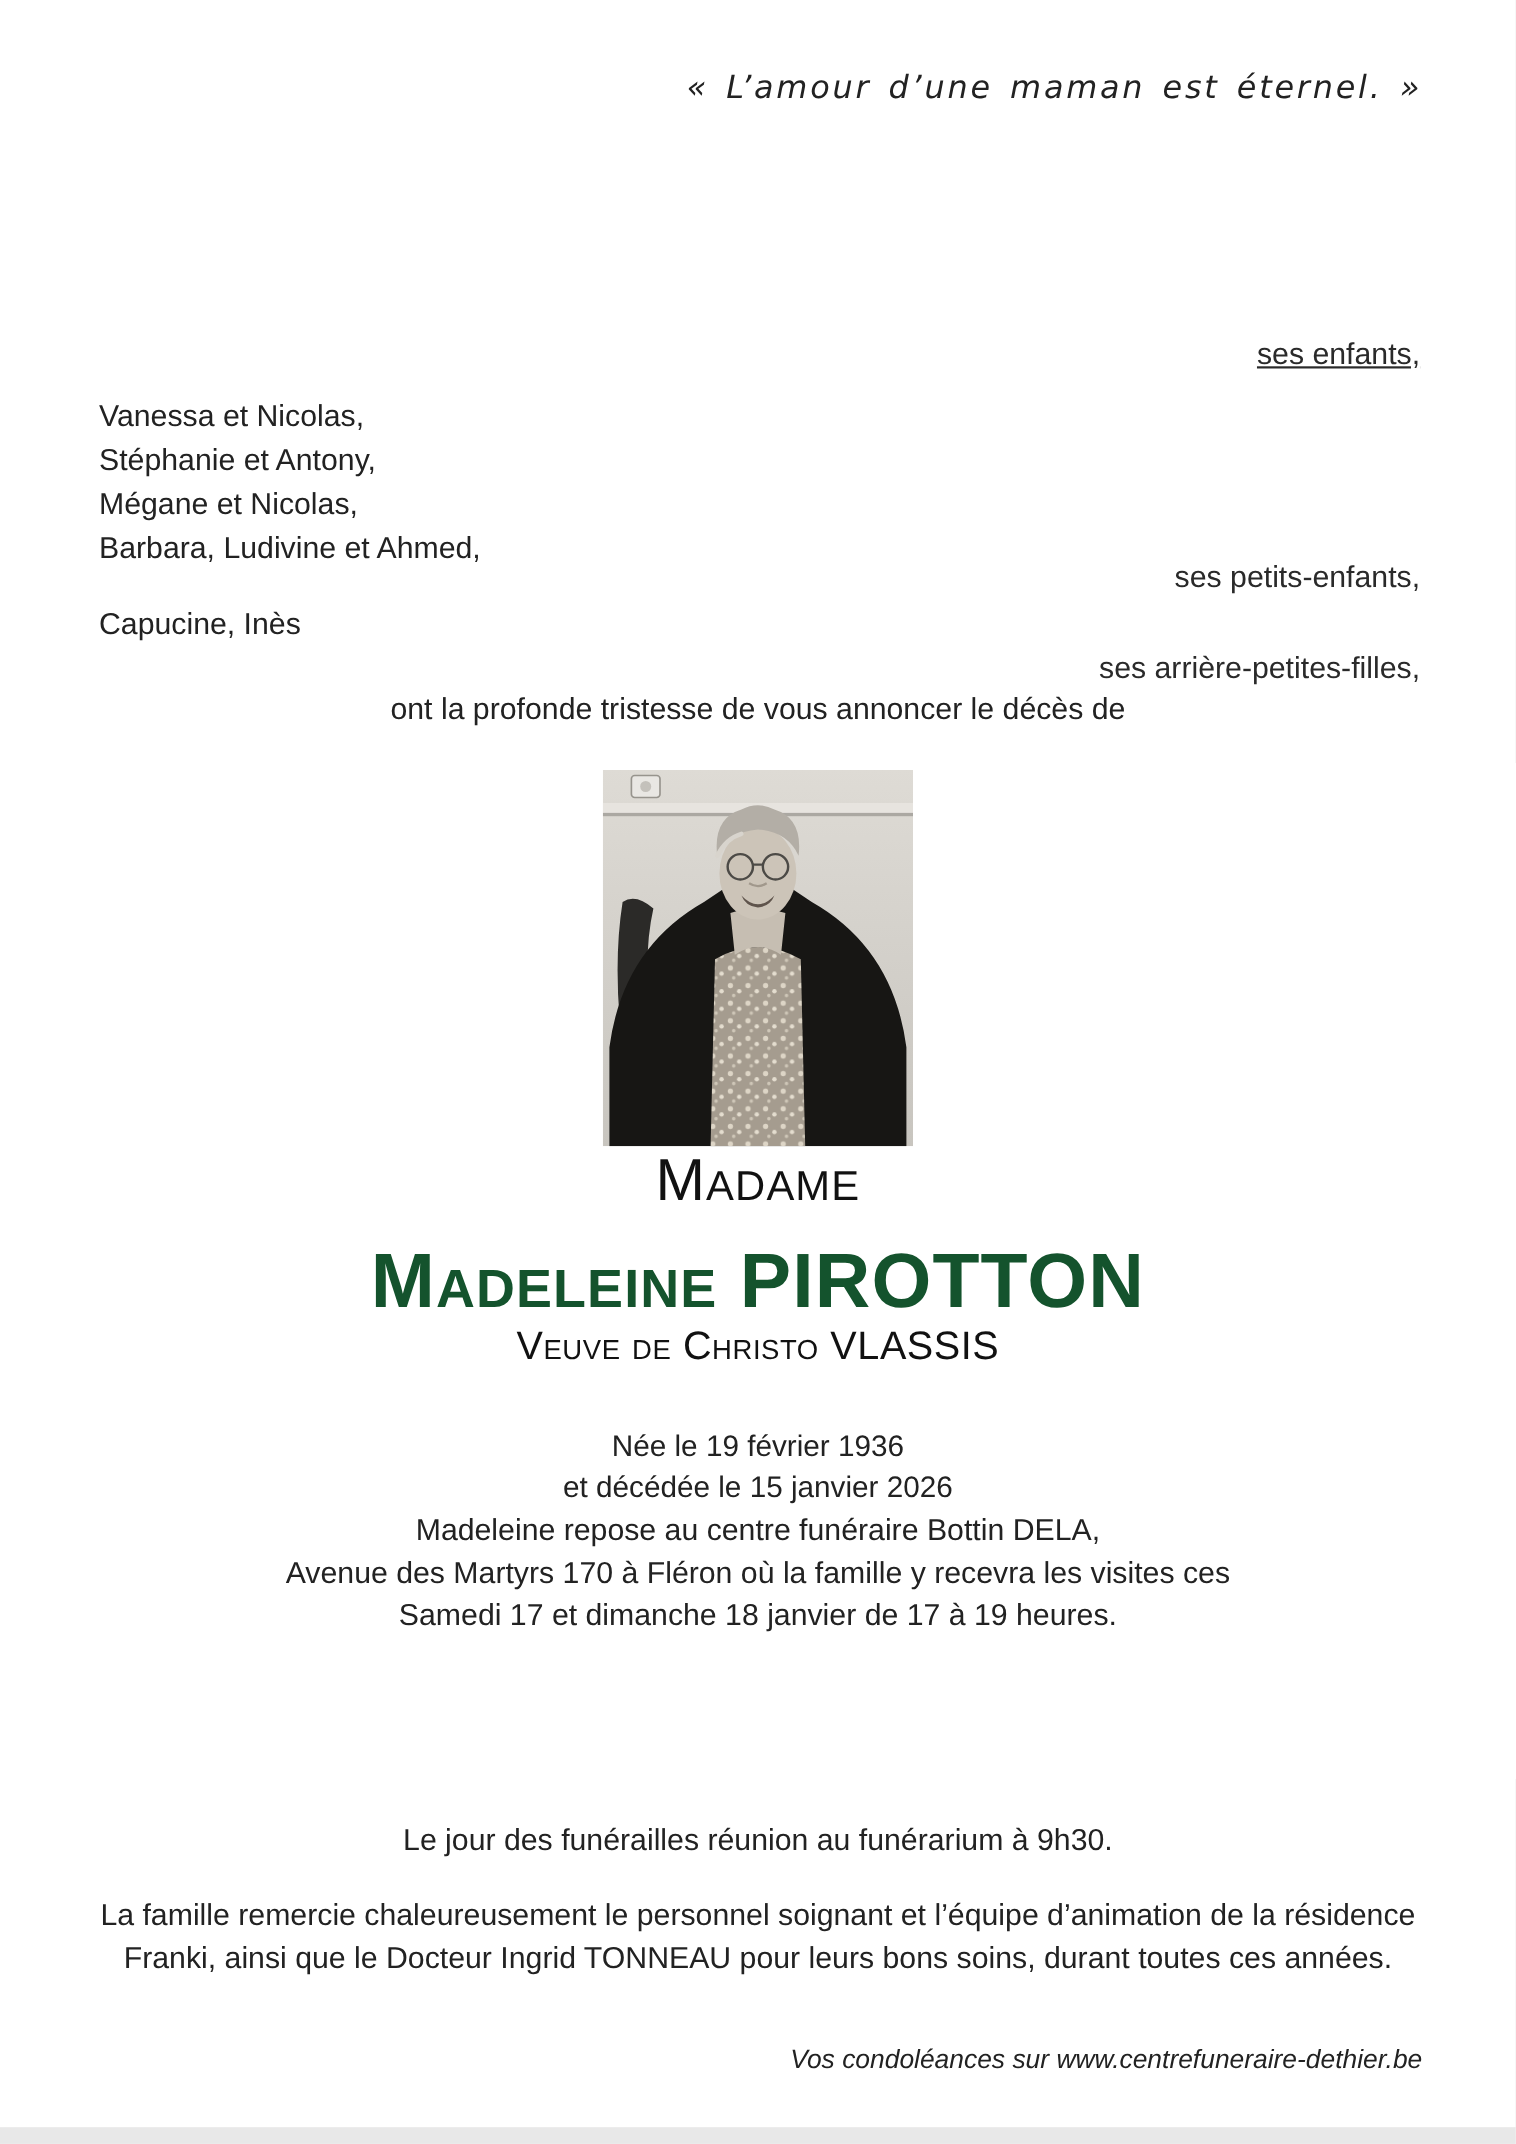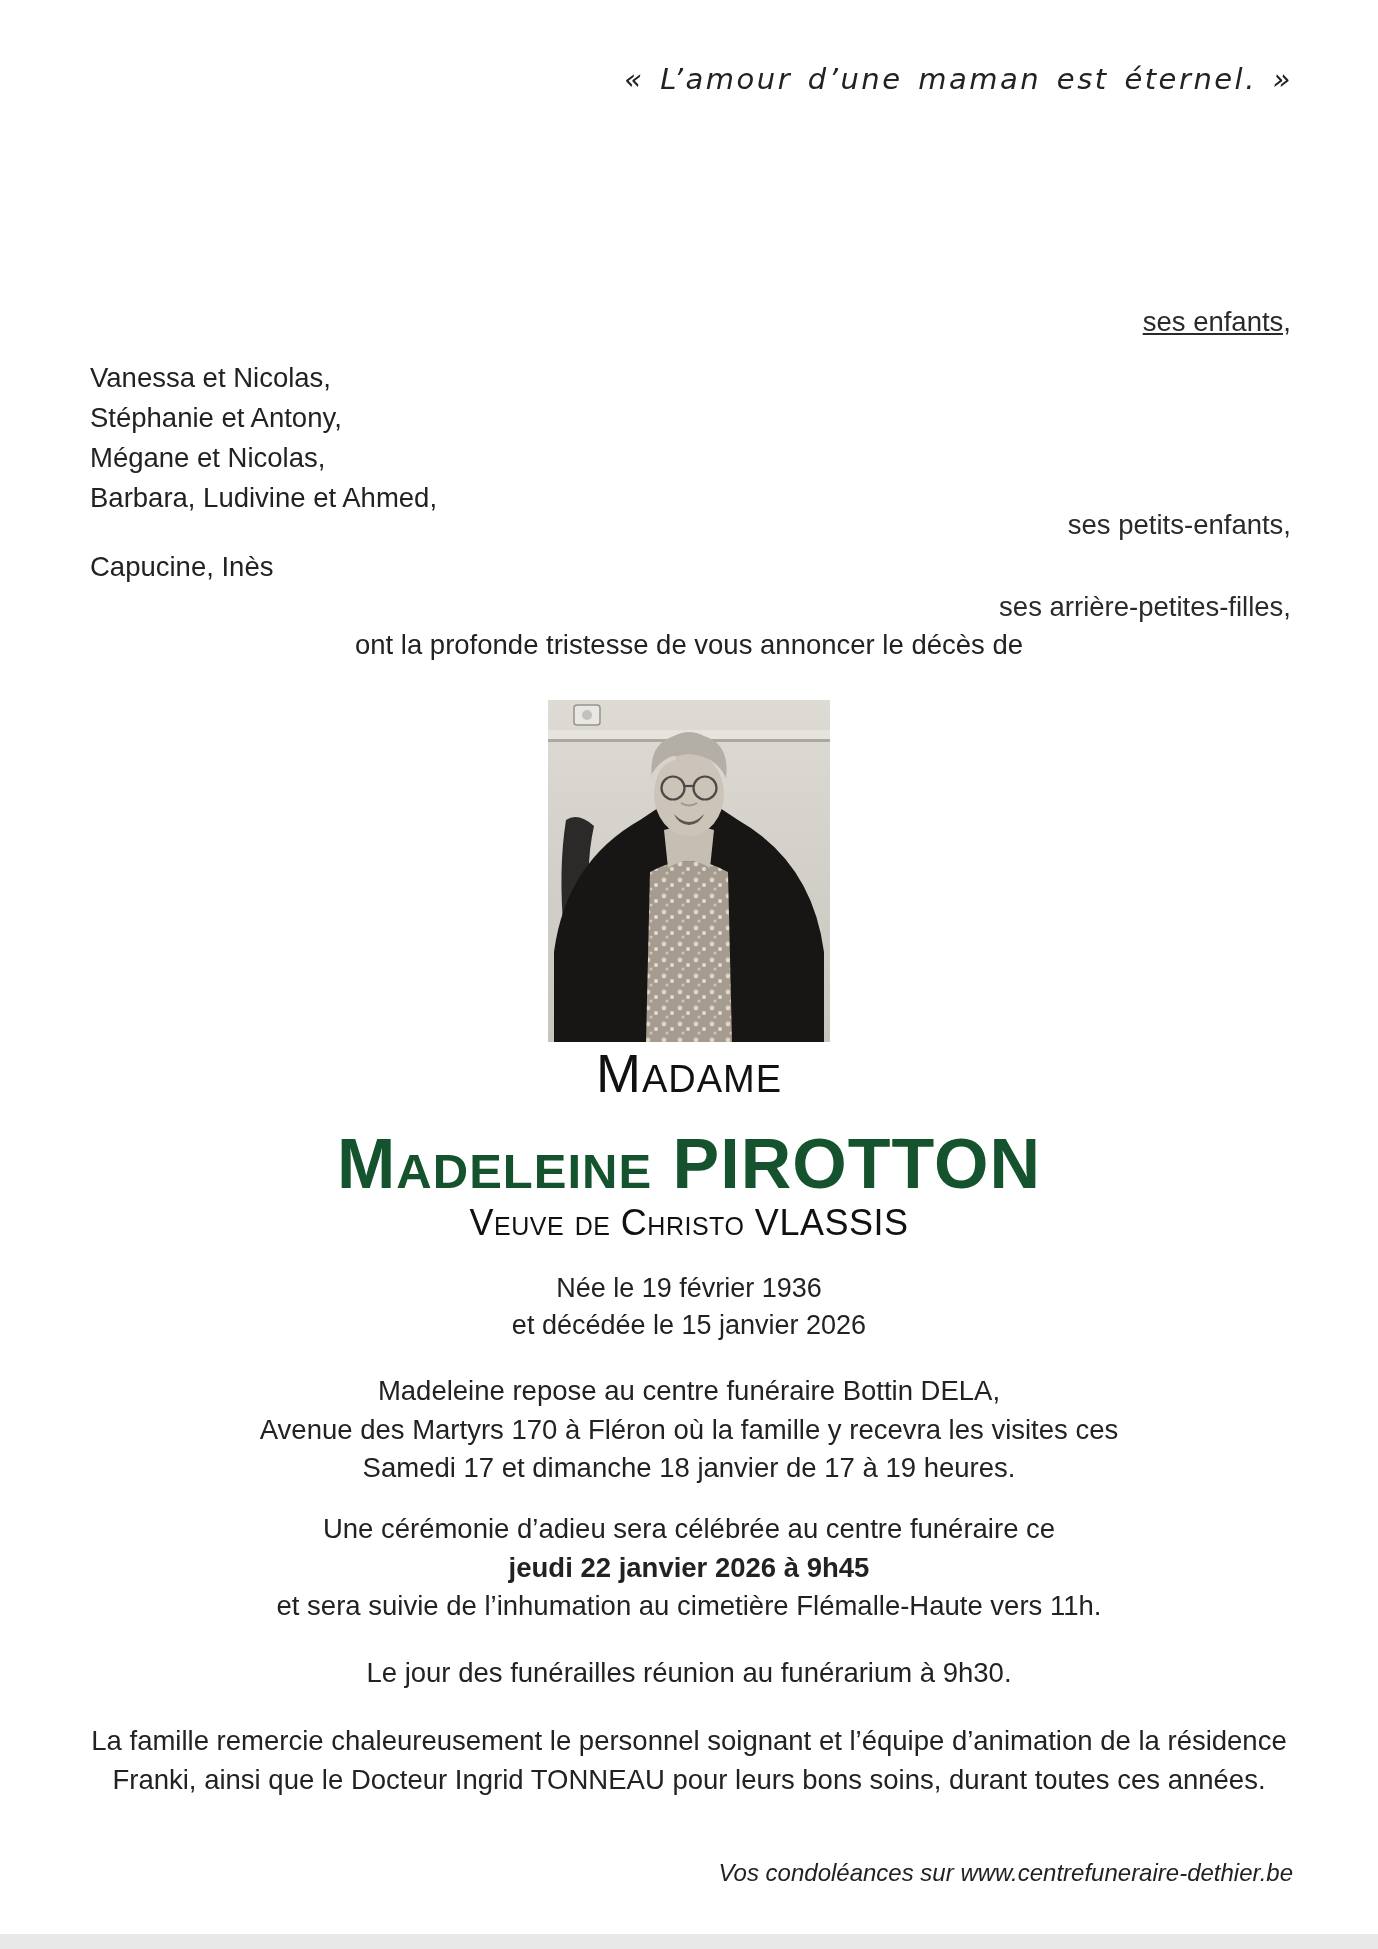--- a/index.html
+++ b/index.html
@@ -35,21 +35,21 @@
     letter-spacing:1px; color:#111;
   }
   .h-name {
     top:1124px; font-size:70px; font-variant:small-caps;
     letter-spacing:1px; color:#14532d;font-weight:bold;
   }
   .h-widow {
     top:1202px; font-size:36px; font-variant:small-caps;
     letter-spacing:0.5px; color:#111;
   }
-  .dates { font-size:27px; line-height:37px; color:#222; }
+  .dates { font-size:27px; line-height:37px; color:#222;margin-top:27px; }
   .body-par { font-size:27.5px; line-height:38.5px; color:#222; }
   .bold-line { font-weight:bold; }
   .condolences-line {
     top:1859px; right:85px;
     font-style:italic;
     font-size:24px;
     color:#222;
     font-family:"Liberation Sans","DejaVu Sans",sans-serif;
   }
 </style>
@@ -120,25 +120,20 @@
     <div>Née le 19 février 1936</div>
     <div>et décédée le 15 janvier 2026</div>
   </div>
 
   <div class="abs centered body-par" style="top:1372px;">
     <div>Madeleine repose au centre funéraire Bottin DELA,</div>
     <div>Avenue des Martyrs 170 à Fléron où la famille y recevra les visites ces</div>
     <div>Samedi 17 et dimanche 18 janvier de 17 à 19 heures.</div>
   </div>
 
-  <div class="abs centered body-par" style="top:1510px;">
-    <div>Une cérémonie d’adieu sera célébrée au centre funéraire ce</div>
-    <div class="bold-line">jeudi 22 janvier 2026 à 9h45</div>
-    <div>et sera suivie de l’inhumation au cimetière Flémalle-Haute vers 11h.</div>
-  </div>
 
   <div class="abs centered body-par" style="top:1654px;">Le jour des funérailles réunion au funérarium à 9h30.</div>
 
   <div class="abs centered body-par" style="top:1722px;">
     <div>La famille remercie chaleureusement le personnel soignant et l’équipe d’animation de la résidence</div>
     <div>Franki, ainsi que le Docteur Ingrid TONNEAU pour leurs bons soins, durant toutes ces années.</div>
   </div>
 
   <div class="abs condolences-line">Vos condoléances sur www.centrefuneraire-dethier.be</div>
 

